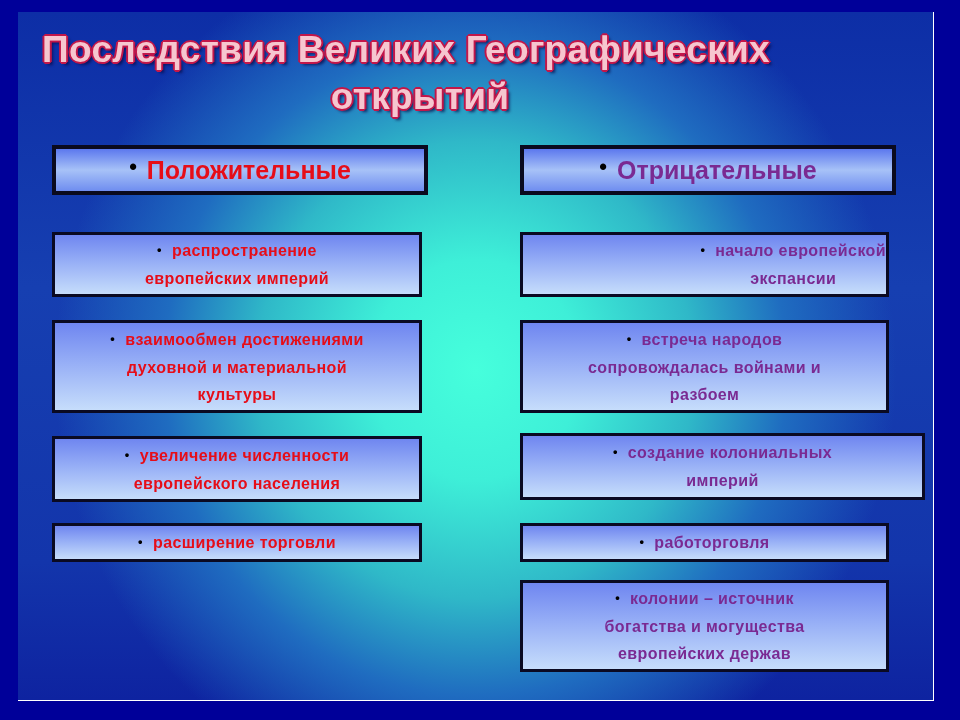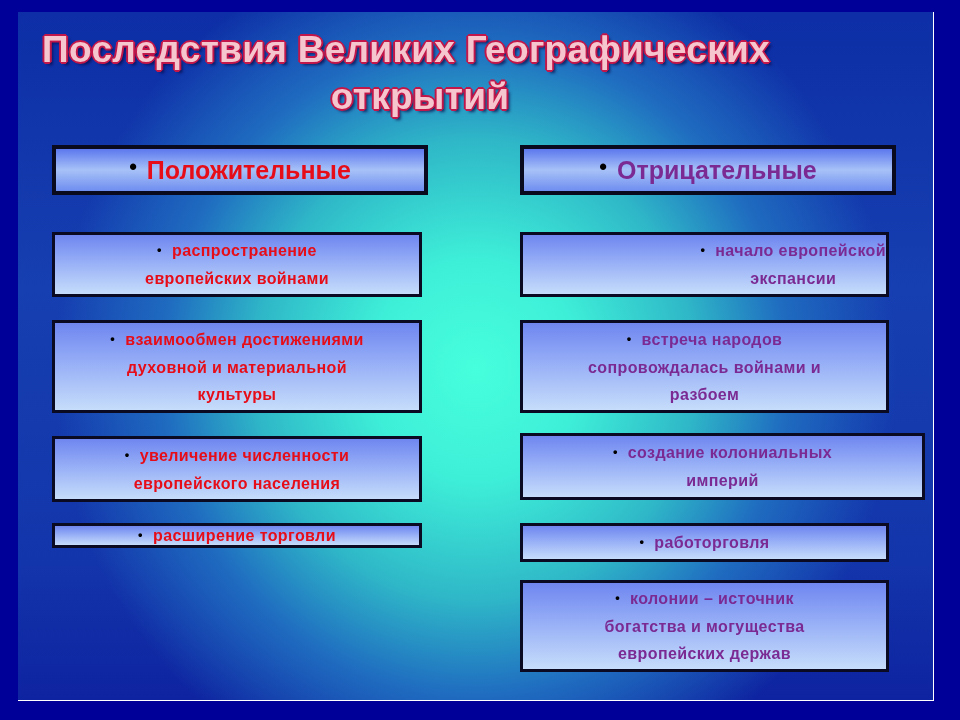--- a/index.html
+++ b/index.html
@@ -61,40 +61,40 @@
     <span>Положительные</span>
   </div>
   <div class="box header neg" style="left:502px; top:133px; width:376px; height:50px;">
     <span class="bullet">•</span>
     <span>Отрицательные</span>
   </div>
 
   <div class="box pos" style="left:34px; top:220px; width:370px; height:65px;">
     <div class="txt">
       <span class="bullet">•</span><span>распространение</span><br>
-      <span>европейских войнами</span>
+      <span>европейских империй</span>
     </div>
   </div>
 
   <div class="box pos" style="left:34px; top:308px; width:370px; height:93px;">
     <div class="txt">
       <span class="bullet">•</span><span>взаимообмен достижениями</span><br>
       <span>духовной и материальной</span><br>
       <span>культуры</span>
     </div>
   </div>
 
   <div class="box pos" style="left:34px; top:424px; width:370px; height:66px;">
     <div class="txt">
       <span class="bullet">•</span><span>увеличение численности</span><br>
       <span>европейского населения</span>
     </div>
   </div>
 
-  <div class="box pos" style="left:34px; top:511px; width:370px; height:25px;">
+  <div class="box pos" style="left:34px; top:511px; width:370px; height:39px;">
     <div class="txt">
       <span class="bullet">•</span><span>расширение торговли</span>
     </div>
   </div>
 
 
   <div class="box neg" style="left:502px; top:220px; width:369px; height:65px;justify-content:flex-end;">
     <div class="txt">
       <span class="bullet">•</span><span>начало европейской</span><br>
       <span>экспансии</span>

